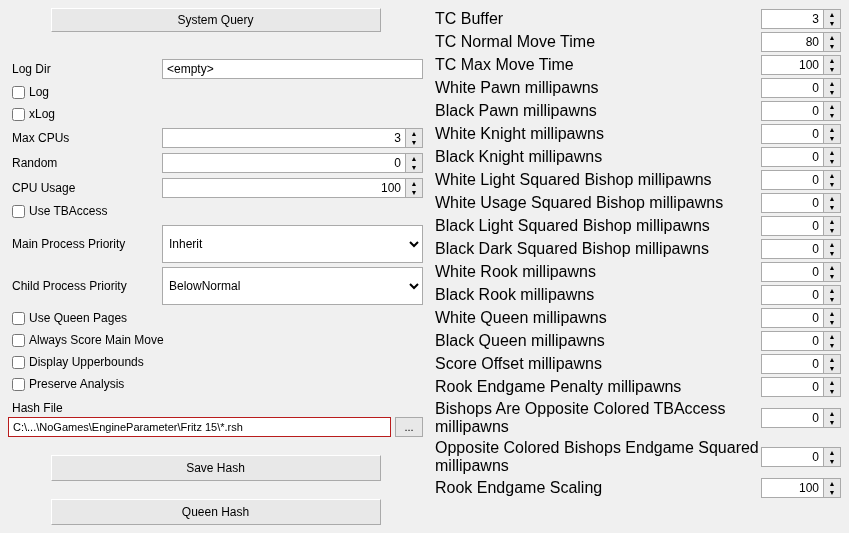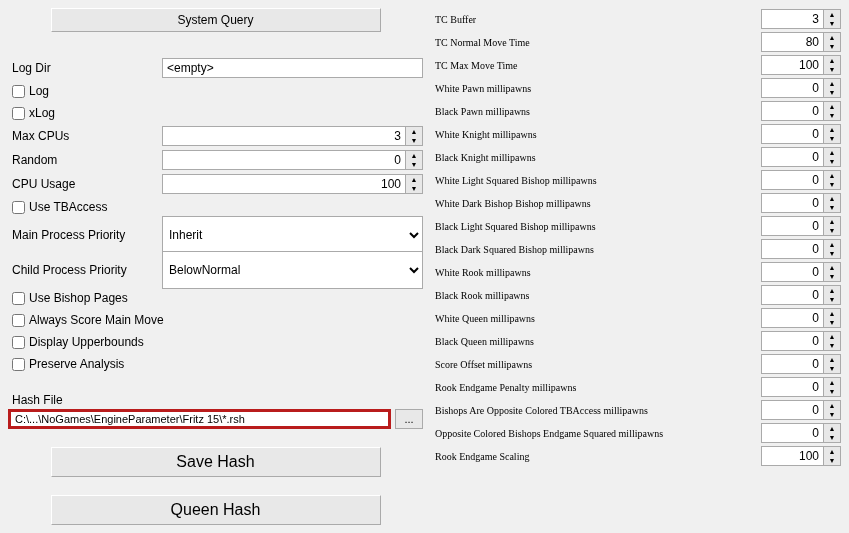--- a/index.html
+++ b/index.html
@@ -118,36 +118,36 @@
     }
     .select-input {
       width: 100%;
       height: 38px;
       border: 1px solid #aaa;
       background: #fff;
       font-size: 12px;
       padding: 1px 2px;
     }
     .hash-file-section {
-      margin-top: 16px;
+      margin-top: 4px;
     }
     .hash-file-label {
       padding-left: 4px;
       font-size: 12px;
       margin-bottom: 2px;
     }
     .hash-file-row {
       display: flex;
       align-items: center;
       gap: 4px;
     }
     .hash-file-path {
       flex: 1;
       height: 20px;
-      border: 3px solid #b91c1c;
+      border: 1px solid #b91c1c;
       background: #fff;
       padding: 1px 4px;
       font-size: 11px;
     }
     .browse-btn {
       width: 28px;
       height: 20px;
       border: 1px solid #aaa;
       background: #e8e8e8;
       cursor: pointer;
@@ -157,36 +157,35 @@
     .action-btn {
       width: 330px;
       margin: 14px auto 0 auto;
       display: block;
       padding: 5px 12px;
       background: #e8e8e8;
       border: 1px solid #aaa;
       border-top-color: #fff;
       border-left-color: #fff;
       cursor: pointer;
-      font-size: 16px;
+      font-size: 12px;
       text-align: center;
     }
 
     
     .right-row {
       display: flex;
       align-items: center;
       min-height: 20px;
       padding: 1px 0;
     }
     .right-label {
       flex: 1;
-      font-size: 10px;
+      font-size: 16px;
       padding-left: 4px;
-      font-family: Liberation Serif, serif;
     }
     .right-number-wrap {
       display: flex;
       align-items: center;
       width: 80px;
       flex-shrink: 0;
     }
     .right-number {
       width: calc(100% - 18px);
       height: 20px;
@@ -289,21 +288,21 @@
           <option>Normal</option>
           <option>High</option>
           <option>AboveNormal</option>
           <option>Idle</option>
         </select>
       </div>
     </div>
 
     <div class="checkbox-row">
       <input type="checkbox" style="">
-      <span>Use Bishop Pages</span>
+      <span>Use Queen Pages</span>
     </div>
 
     <div class="checkbox-row">
       <input type="checkbox" style="">
       <span>Always Score Main Move</span>
     </div>
 
     <div class="checkbox-row">
       <input type="checkbox" style="">
       <span>Display Upperbounds</span>
@@ -402,21 +401,21 @@
         <div class="right-label">White Light Squared Bishop millipawns</div>
         <div class="right-number-wrap">
           <input class="right-number" type="text" value="0" style="">
           <div class="spin-buttons">
             <button class="spin-up">▲</button>
             <button class="spin-down">▼</button>
           </div>
         </div>
       </div>
       <div class="right-row">
-        <div class="right-label">White Dark Bishop Bishop millipawns</div>
+        <div class="right-label">White Usage Squared Bishop millipawns</div>
         <div class="right-number-wrap">
           <input class="right-number" type="text" value="0" style="">
           <div class="spin-buttons">
             <button class="spin-up">▲</button>
             <button class="spin-down">▼</button>
           </div>
         </div>
       </div>
       <div class="right-row">
         <div class="right-label">Black Light Squared Bishop millipawns</div>

